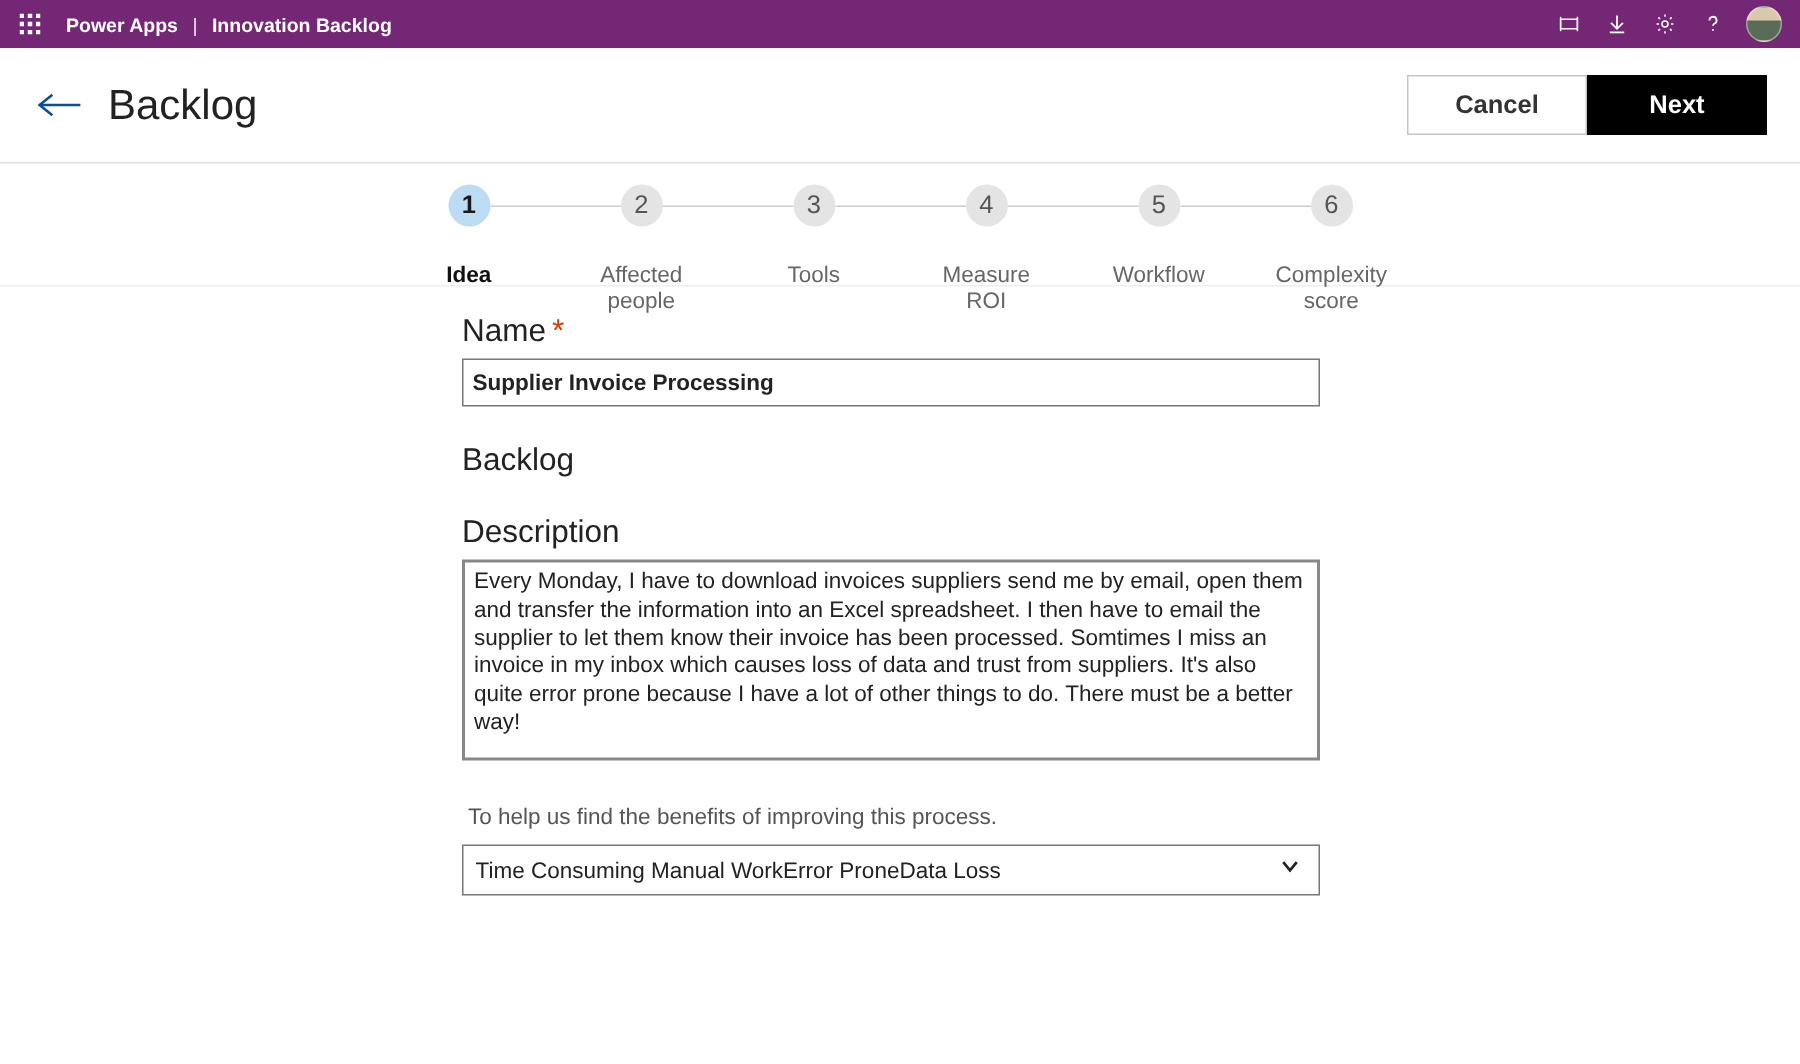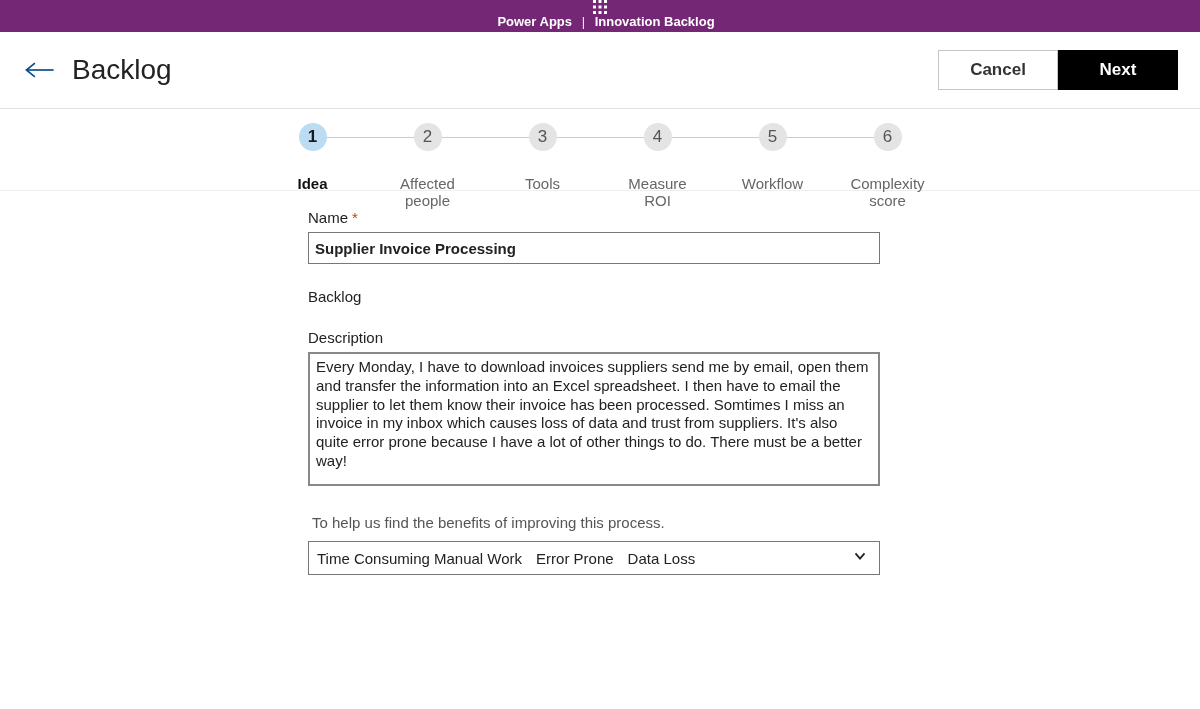--- a/index.html
+++ b/index.html
@@ -7,21 +7,20 @@
 
   
   .topbar {
     height: 32px;
     background: #742774;
     display: flex;
     align-items: center;
     color: #fff;
     font-size: 13px;
     padding: 0 8px;
-    flex-direction: column;
   }
   .waffle {
     width: 24px; height: 24px;
     display: flex; align-items: center; justify-content: center;
     cursor: pointer;
   }
   .waffle svg { width: 14px; height: 14px; }
   .brand { margin-left: 12px; font-weight: 600; }
   .brand .sep { margin: 0 6px; opacity: .9; font-weight: 400; }
   .topbar .spacer { flex: 1; }
@@ -93,42 +92,42 @@
     top: 14px; left: calc(50% + 14px); right: calc(-50% + 14px);
     height: 1px; background: #ccc; z-index: 1;
   }
 
   
   .form {
     max-width: 620px;
     margin: 18px 0 0 308px;
   }
   .field { margin-bottom: 24px; }
-  .field-label { font-size: 15px; color: #222; margin-bottom: 6px; display: block; }
+  .field-label { font-size: 21px; color: #222; margin-bottom: 6px; display: block; }
   .req { color: #d83b01; margin-left: 4px; }
   .text-input {
     width: 572px; height: 32px;
     border: 1px solid #777; padding: 12px 6px;
     font-size: 15px; color: #222; font-weight: bold;
   }
   .textarea {
     width: 572px; height: 134px;
     border: 2px solid #888; padding: 4px 6px;
     font-size: 15px; color: #222; line-height: 1.25;
     resize: none;
   }
   .help { font-size: 15px; color: #555; margin: 4px 0 10px 4px; }
   .dropdown {
     width: 572px; height: 34px;
     border: 1px solid #777;
     display: flex; align-items: center;
     padding: 0 8px; cursor: pointer;
     position: relative;
   }
-  .tags { display: flex; gap: 14px; font-size: 15px; color: #222; }
+  .tags { display: flex; gap: 0; font-size: 15px; color: #222; }
   .chev {
     position: absolute; right: 10px; top: 50%; transform: translateY(-50%);
   }
   .chev svg { width: 18px; height: 18px; stroke: #222; fill: none; stroke-width: 2; }
 </style>
 </head>
 <body>
 
 <div class="topbar">
   <div class="waffle">

